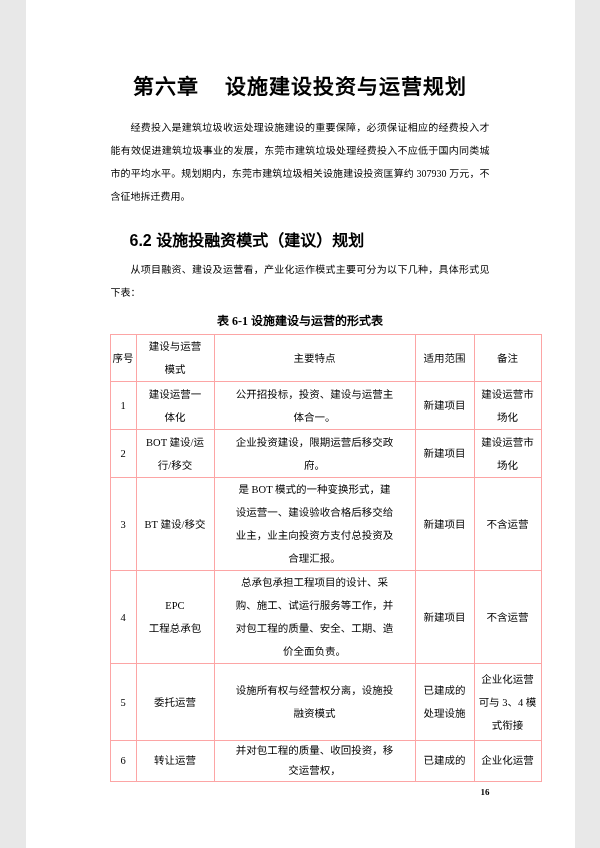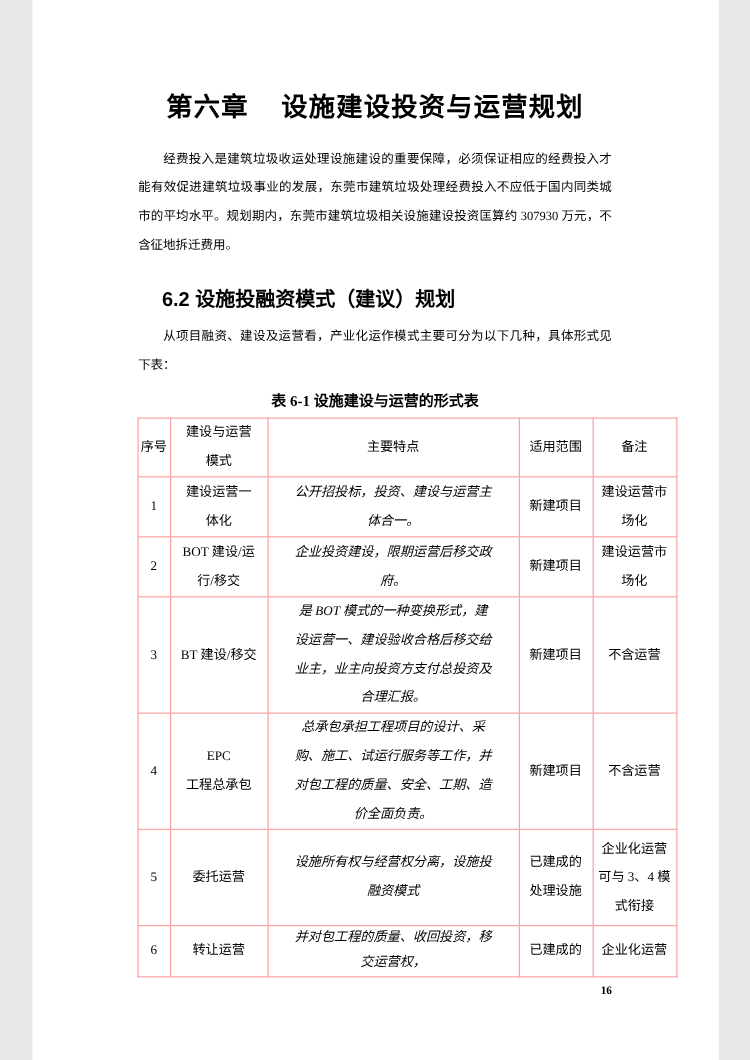--- a/index.html
+++ b/index.html
@@ -84,21 +84,20 @@
   .modes-table tr.r3     { height: 71px; }
   .modes-table tr.r4     { height: 68px; }
   .modes-table tr.r5     { height: 77px; }
   .modes-table tr.r6     { height: 21px; }
   .modes-table tr.r6 td  { line-height: 20px; }
 
   .cell-feature {
     text-align: center;
     padding: 0 21px !important;
     word-break: break-all;
-    font-style: italic;
   }
   .pre { white-space: pre-line; }
   .cell-num { padding: 0 1px !important; }
 
   .page-number {
     margin-top: 4px;
     text-align: right;
     font-size: 9px;
     font-weight: bold;
     line-height: 12px;

